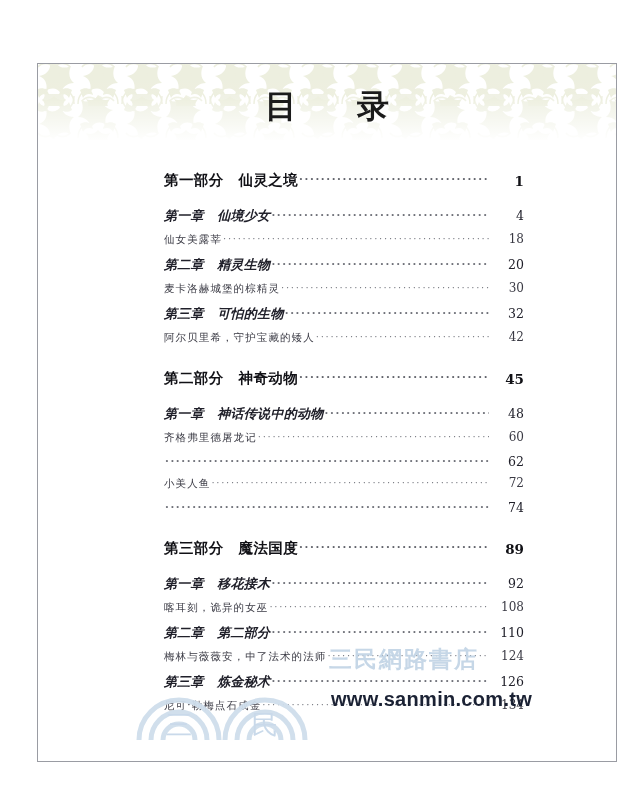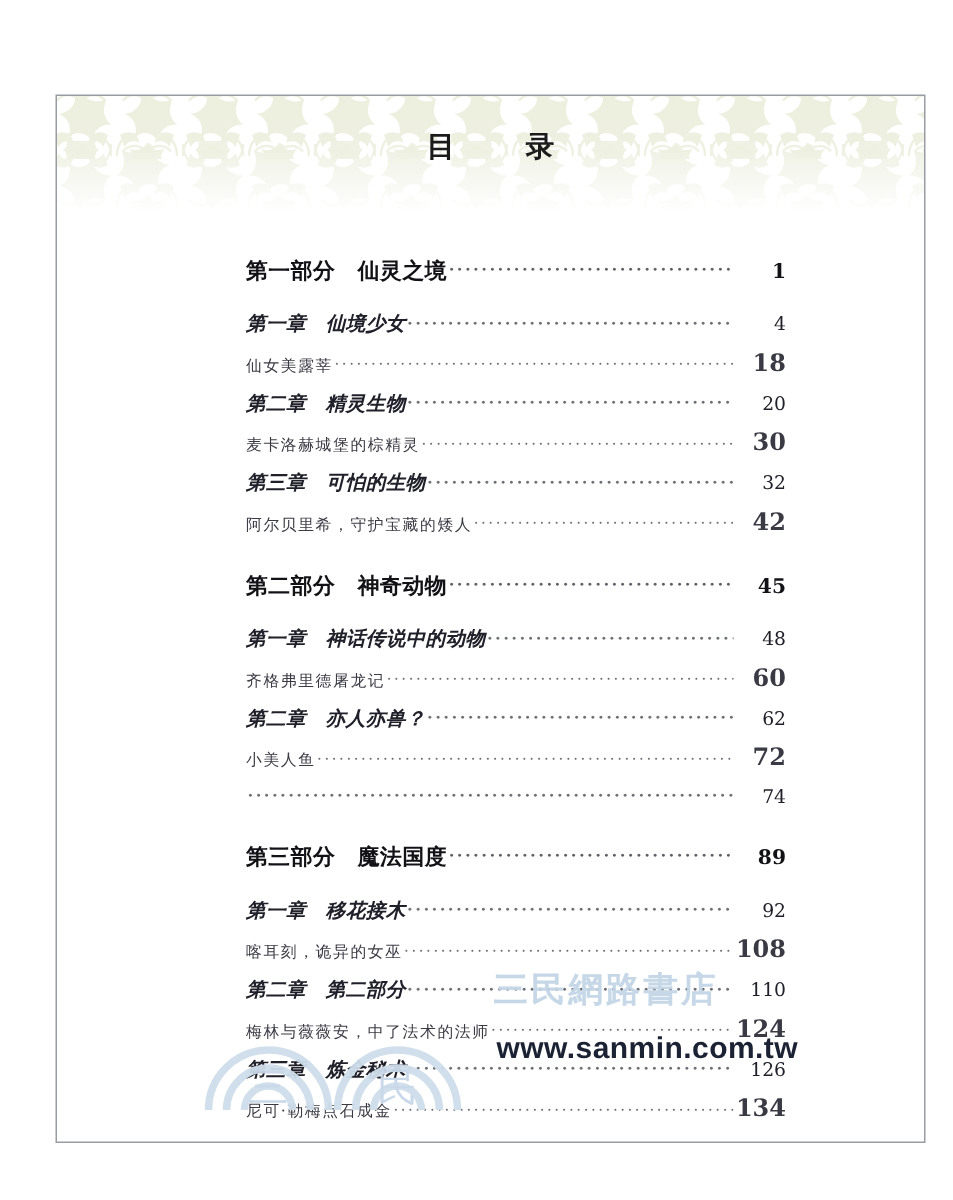--- a/index.html
+++ b/index.html
@@ -63,21 +63,21 @@
         rgba(255,255,255,1) 100%);
   }
 
   
   #toc-title {
     position: absolute;
     left: 0;
     top: 21px;
     width: 100%;
     text-align: center;
-    font-size: 19px;
+    font-size: 32px;
     font-weight: bold;
     letter-spacing: 14px;
     text-indent: 14px;
     color: #1b1b1b;
     font-family: "DejaVu Serif", "Liberation Serif", serif;
     z-index: 3;
   }
 
   
   #toc-body {
@@ -139,21 +139,21 @@
 
   
   .entry.sub {
     font-size: 10.5px;
     font-weight: normal;
     color: #3a3a44;
     margin-bottom: 7px;
   }
   .entry.sub .label { letter-spacing: 1.1px; }
   .entry.sub .leader { font-size: 10px; letter-spacing: 1.7px; }
-  .entry.sub .pageno { width: 34px; font-size: 16px; font-weight: bold; }
+  .entry.sub .pageno { width: 34px; font-size: 12px; }
 
   .part-group { margin-bottom: 10px; }
   .chapter-group { margin-bottom: 9px; }
   .chapter-group:last-child { margin-bottom: 0; }
   .part-group:last-child { margin-bottom: 0; }
   .part-gap { height: 14px; }
 
   
   #watermark {
     position: absolute;
@@ -744,21 +744,20 @@
             <span class="pageno">48</span>
           </div>
           <div class="entry sub">
             <span class="label">齐格弗里德屠龙记</span>
             <span class="leader">························································································································</span>
             <span class="pageno">60</span>
           </div>
         </div>
         <div class="chapter-group">
           <div class="entry chapter">
-            <span class="label">第二章　亦人亦兽？</span>
             <span class="leader">························································································································</span>
             <span class="pageno">62</span>
           </div>
           <div class="entry sub">
             <span class="label">小美人鱼</span>
             <span class="leader">························································································································</span>
             <span class="pageno">72</span>
           </div>
         </div>
         <div class="chapter-group">

